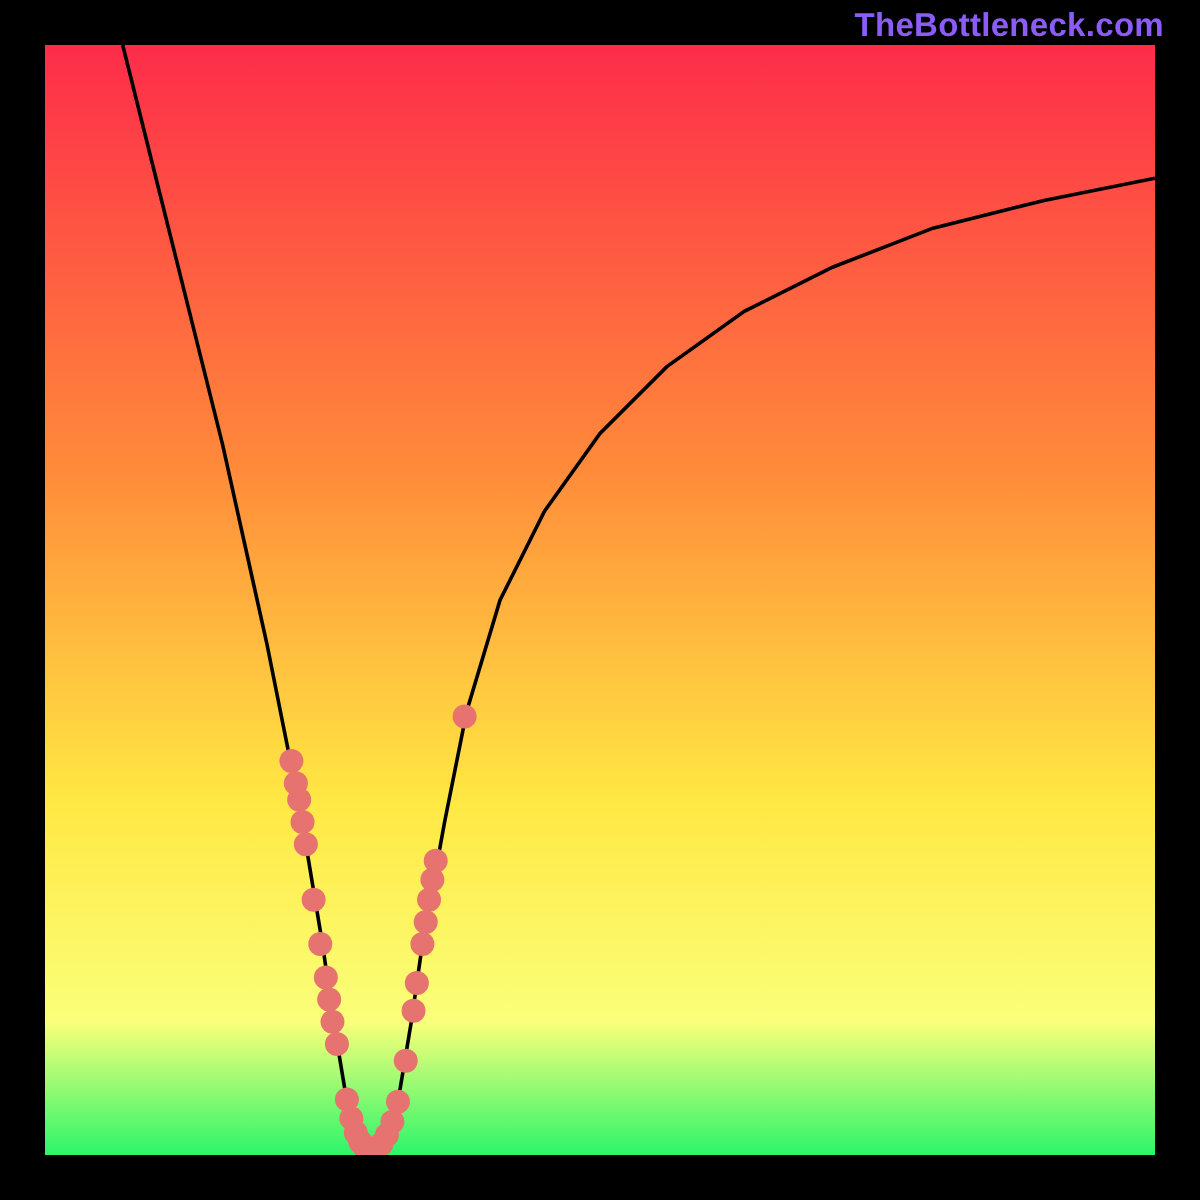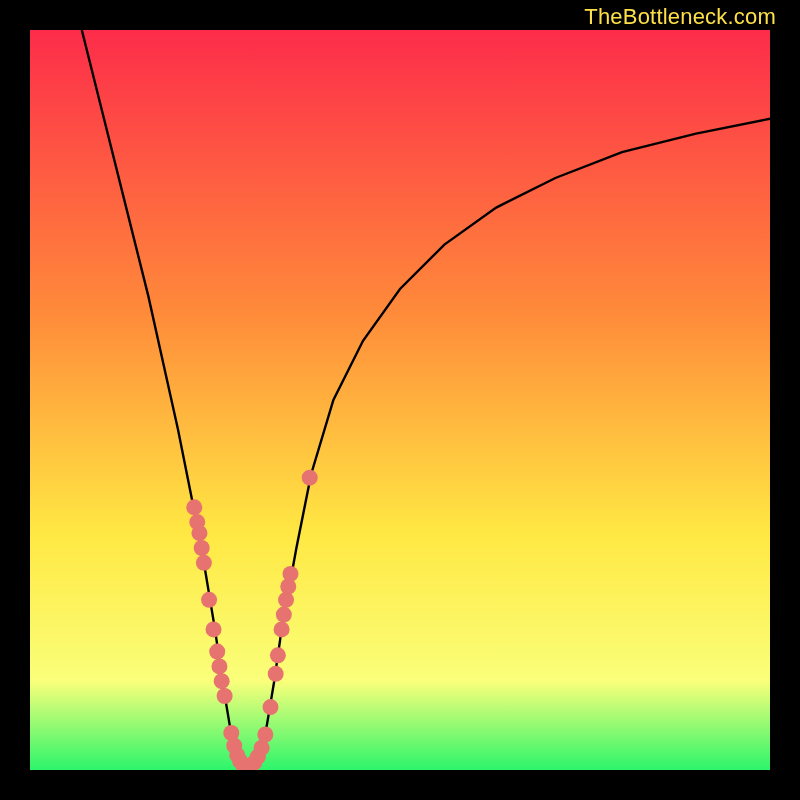--- a/index.html
+++ b/index.html
@@ -25,22 +25,22 @@
     width: 740px;
     height: 740px;
     overflow: hidden;
   }
   .watermark {
     position: absolute;
     top: 4px;
     right: 24px;
     font-family: Arial, Helvetica, sans-serif;
     font-size: 22px;
-    font-weight: 400;
-    color: #fde047;
+    font-weight: 700;
+    color: #8b5cf6;
     letter-spacing: 0.2px;
   }
   svg { display: block; }
 </style>
 </head>
 <body>
 
 <div class="frame">
   <div class="plot">
     <svg id="svg" width="740" height="740" viewBox="0 0 740 740">

